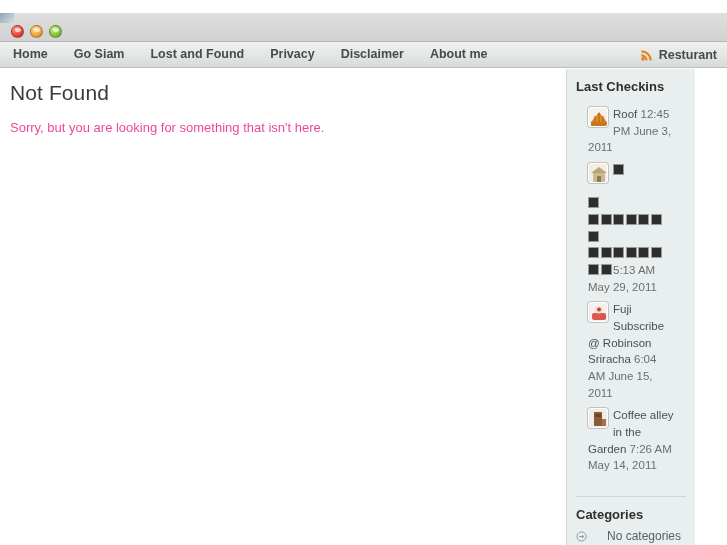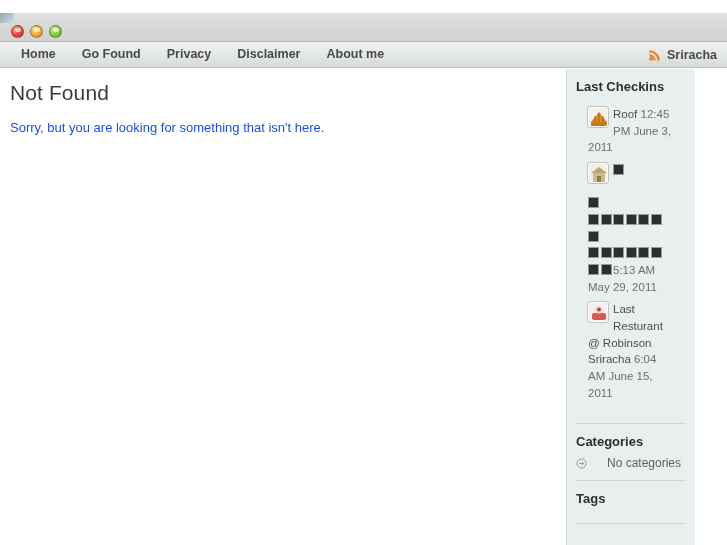--- a/index.html
+++ b/index.html
@@ -44,21 +44,21 @@
   .light.green  { background: radial-gradient(circle at 35% 28%, #c8ef92 0%, #85c council 55%, #5d9b2c 100%); }
   .light.green  { background: radial-gradient(circle at 35% 28%, #c8ef92 0%, #86c63f 55%, #5d9b2c 100%); }
 
   
   #nav-bar {
     position: absolute; left: 0; top: 42px; width: 727px; height: 26px;
     background: linear-gradient(to bottom, #eff1f0 0%, #e2e6e5 55%, #d6dad9 100%);
     border-bottom: 1px solid #b9bfbe;
     display: flex; align-items: center;
   }
-  #nav-links { display: flex; align-items: center; padding-left: 8px; }
+  #nav-links { display: flex; align-items: center; }
   .nav-link {
     font-size: 12.5px; font-weight: bold; color: #4a4a4a;
     padding: 0 13px; line-height: 25px;
     text-decoration: none; white-space: nowrap; cursor: pointer;
   }
   #subscribe-area {
     margin-left: auto; display: flex; align-items: center;
     padding-right: 10px; gap: 5px;
   }
   #subscribe-label {
@@ -69,21 +69,21 @@
   
   #content {
     position: absolute; left: 0; top: 69px; width: 526px; height: 476px;
     background: #ffffff; padding: 12px 10px 0 10px;
   }
   #page-title {
     font-size: 21px; font-weight: normal; color: #3b3b3b;
     margin: 0 0 14px 0; letter-spacing: 0.1px;
   }
   #page-body {
-    font-size: 13px; color: #1d4ed8; margin: 0; line-height: 1.4;
+    font-size: 13px; color: #ec4899; margin: 0; line-height: 1.4;
   }
 
   
   #sidebar {
     position: absolute; left: 566px; top: 69px; width: 129px; height: 476px;
     background: #e9eeee;
     border-left: 1px solid #d2d8d8;
     padding: 10px 9px 0 9px;
     overflow: hidden;
   }
@@ -141,32 +141,33 @@
   <div class="traffic-lights">
     <div class="light red"></div>
     <div class="light yellow"></div>
     <div class="light green"></div>
   </div>
 </div>
 
 <div id="nav-bar">
   <div id="nav-links">
     <a class="nav-link" href="#">Home</a>
-    <a class="nav-link" href="#">Go Found</a>
+    <a class="nav-link" href="#">Go Siam</a>
+    <a class="nav-link" href="#">Lost and Found</a>
     <a class="nav-link" href="#">Privacy</a>
     <a class="nav-link" href="#">Disclaimer</a>
     <a class="nav-link" href="#">About me</a>
   </div>
   <div id="subscribe-area">
     <svg class="rss-icon" viewBox="0 0 16 16">
       <circle cx="3.4" cy="12.4" r="2.1" fill="#e8821e"></circle>
       <path d="M1.6 7.2 A7.2 7.2 0 0 1 8.8 14.4 L6.4 14.4 A4.8 4.8 0 0 0 1.6 9.6 Z" fill="#e8821e"></path>
       <path d="M1.6 2.6 A11.8 11.8 0 0 1 13.4 14.4 L11.0 14.4 A9.4 9.4 0 0 0 1.6 5.0 Z" fill="#e8821e"></path>
     </svg>
-    <span id="subscribe-label">Sriracha</span>
+    <span id="subscribe-label">Resturant</span>
   </div>
 </div>
 
 <div id="content">
   <h1 id="page-title">Not Found</h1>
   <p id="page-body">Sorry, but you are looking for something that isn't here.</p>
 </div>
 
 <div id="sidebar">
 
@@ -183,21 +184,27 @@
               <rect width="20" height="20" fill="#f3efe2"></rect>
               <path d="M2 9 L10 3 L18 9 Z" fill="#b8a478"></path>
               <rect x="4" y="9" width="12" height="9" fill="#cbbb93"></rect>
               <rect x="8" y="12" width="4" height="6" fill="#8a7b52"></rect>
             </svg></span><span><span class="tofu"></span><span class="tofu-gap"></span><span class="tofu"></span><br><span class="tofu"></span><span class="tofu"></span><span class="tofu"></span><span class="tofu"></span><span class="tofu"></span><span class="tofu"></span><span class="tofu"></span><br><span class="tofu"></span><span class="tofu"></span><span class="tofu"></span><span class="tofu"></span><span class="tofu"></span><span class="tofu"></span><span class="tofu"></span><span class="tofu"></span></span><span class="checkin-date">5:13 AM May 29, 2011</span></li>
         <li class="checkin clearfix"><span class="checkin-icon"><svg viewBox="0 0 20 20" width="20" height="20">
               <rect width="20" height="20" fill="#f7eeee"></rect>
               <rect x="3" y="10" width="14" height="7" rx="2" fill="#d9584f"></rect>
               <ellipse cx="10" cy="7" rx="4" ry="3.4" fill="#e8e2da"></ellipse>
               <circle cx="10" cy="6.6" r="2" fill="#d03a30"></circle>
-            </svg></span><span class="checkin-venue">Last Resturant @ Robinson Sriracha </span><span class="checkin-date">6:04 AM June 15, 2011</span></li>
+            </svg></span><span class="checkin-venue">Fuji Subscribe @ Robinson Sriracha </span><span class="checkin-date">6:04 AM June 15, 2011</span></li>
+        <li class="checkin clearfix"><span class="checkin-icon"><svg viewBox="0 0 20 20" width="20" height="20">
+              <rect width="20" height="20" fill="#f2ece6"></rect>
+              <rect x="5" y="3" width="8" height="14" fill="#8a5c3a"></rect>
+              <rect x="13" y="10" width="4" height="7" fill="#a9724a"></rect>
+              <rect x="6" y="5" width="6" height="3" fill="#6b442a"></rect>
+            </svg></span><span class="checkin-venue">Coffee alley in the Garden </span><span class="checkin-date">7:26 AM May 14, 2011</span></li>
       </ul>
   </div>
   <div class="widget-sep"></div>
 
   <div class="widget">
     <h2 class="widget-title">Categories</h2>
     <ul id="category-list">
       <li class="category-item">
         <svg class="bullet-icon" viewBox="0 0 12 12">
           <circle cx="6" cy="6" r="5" fill="none" stroke="#8d9393" stroke-width="1"></circle>

